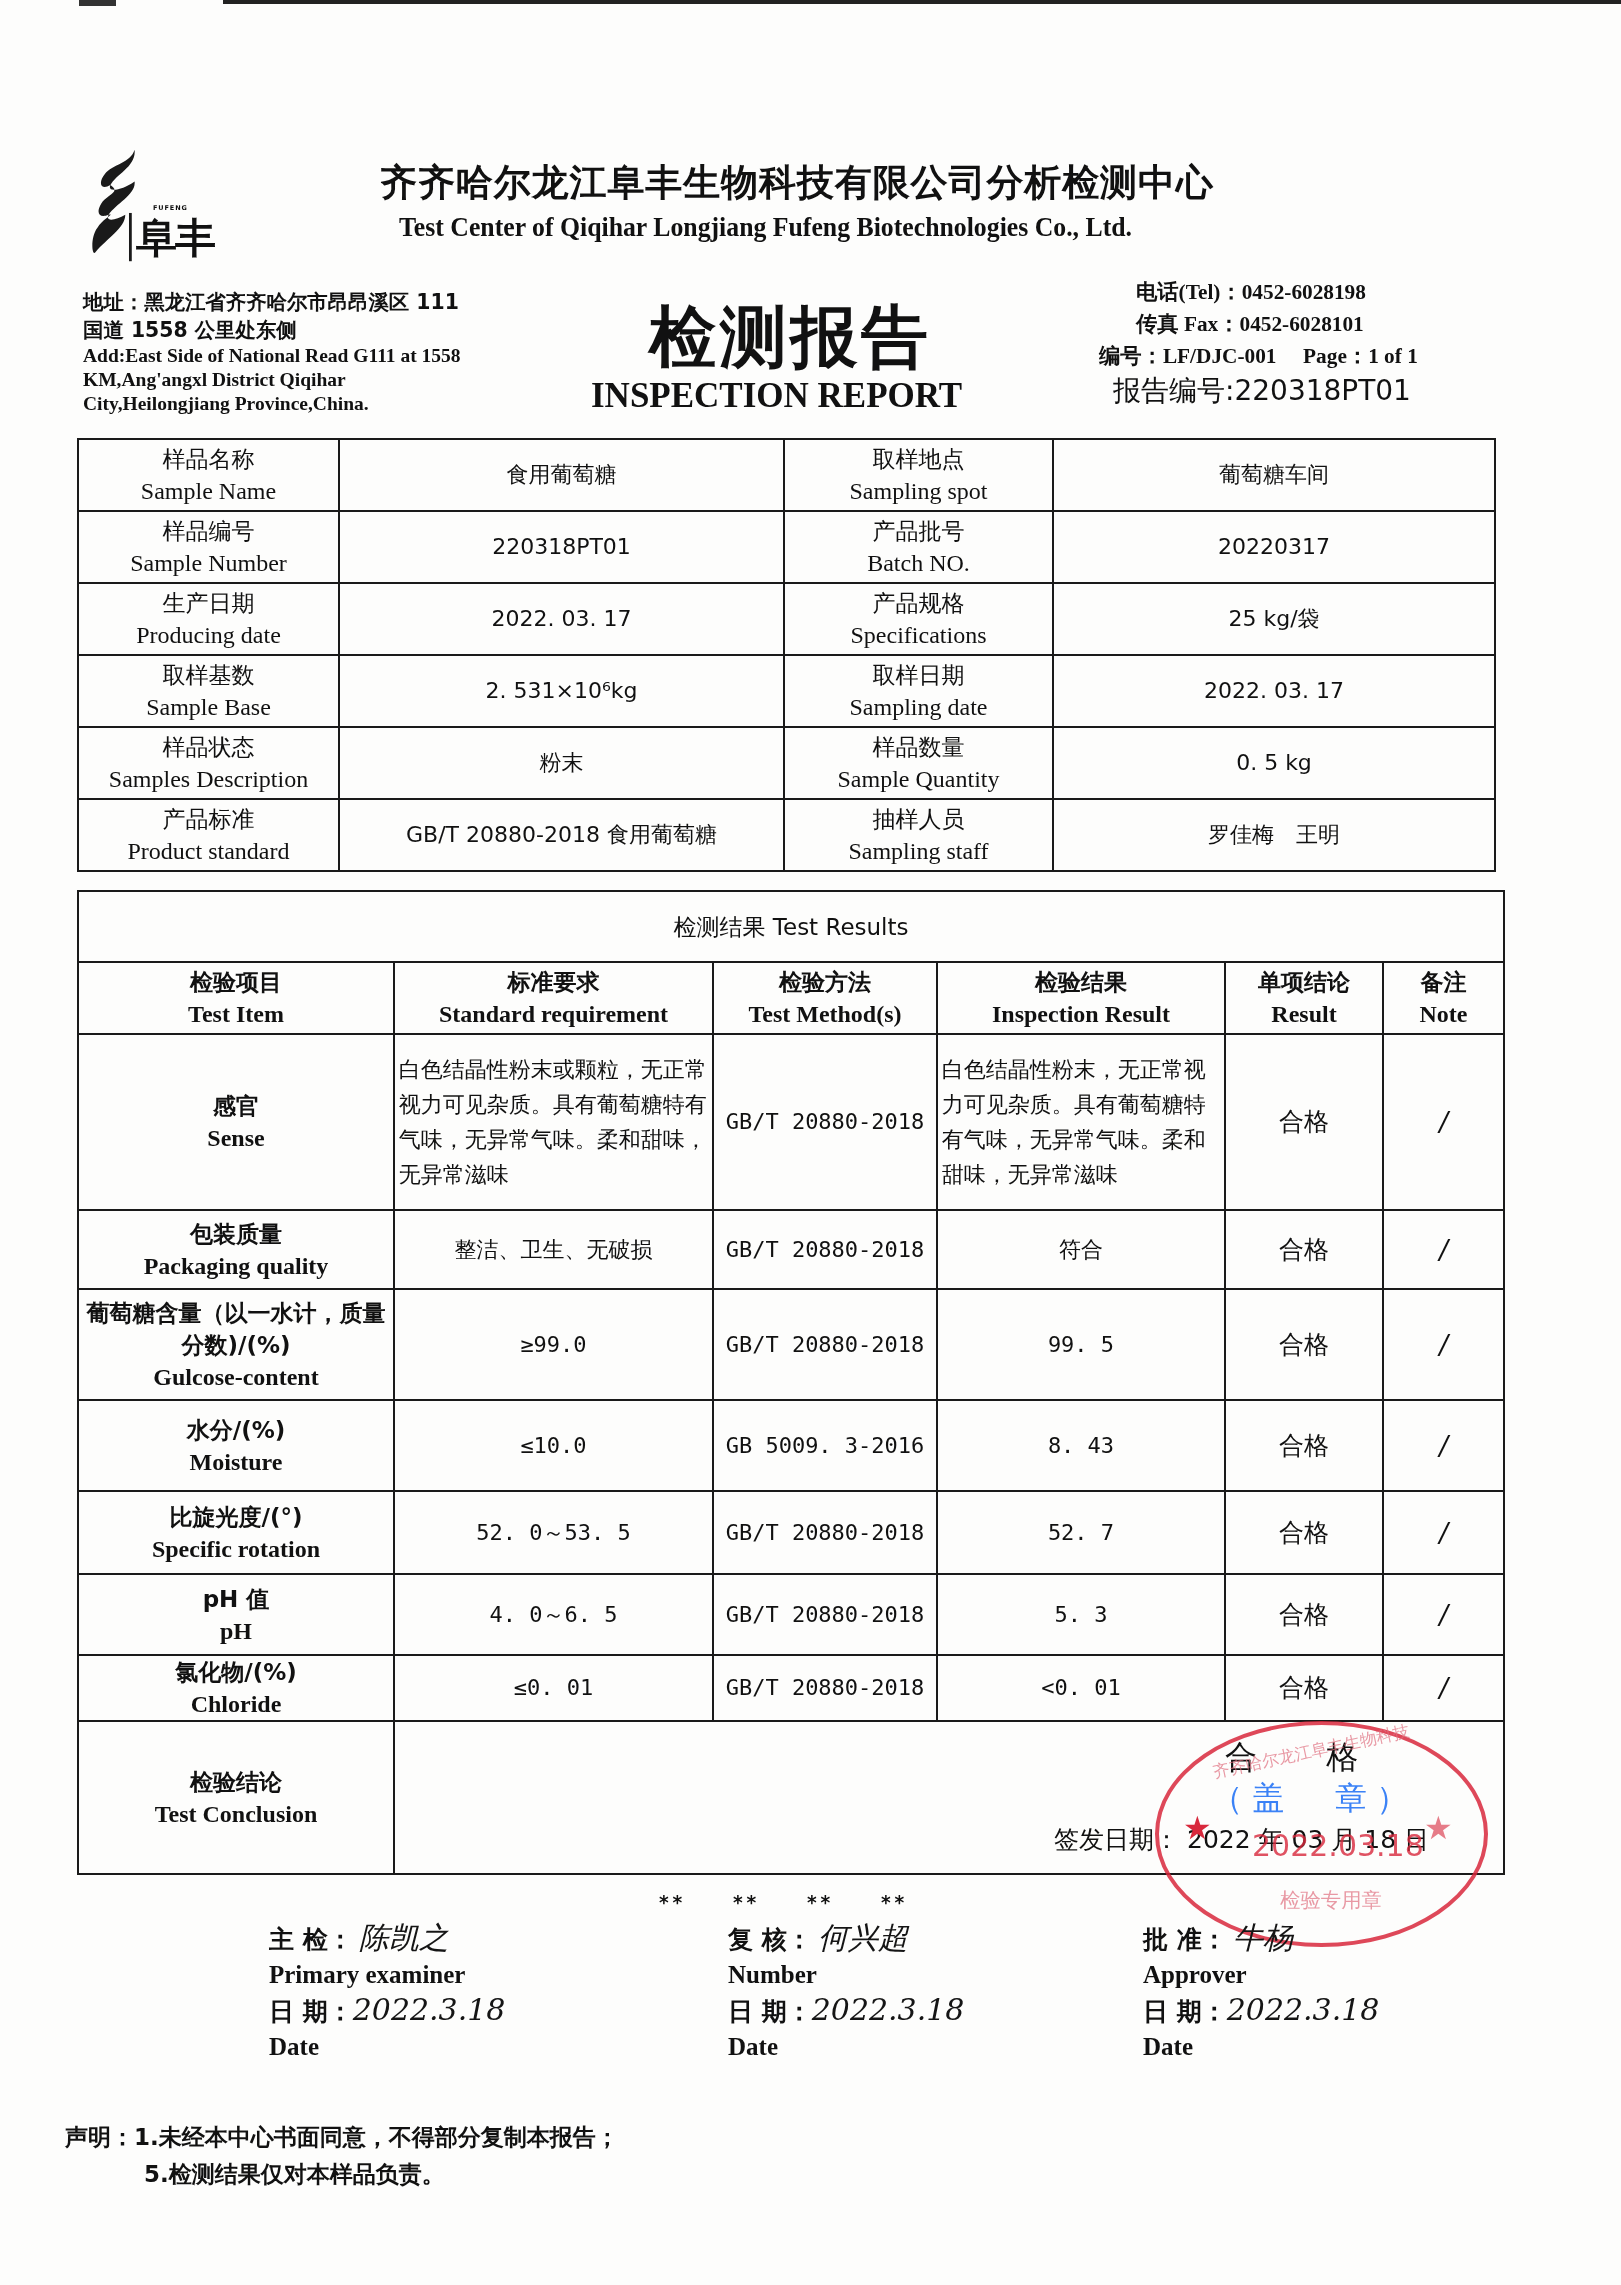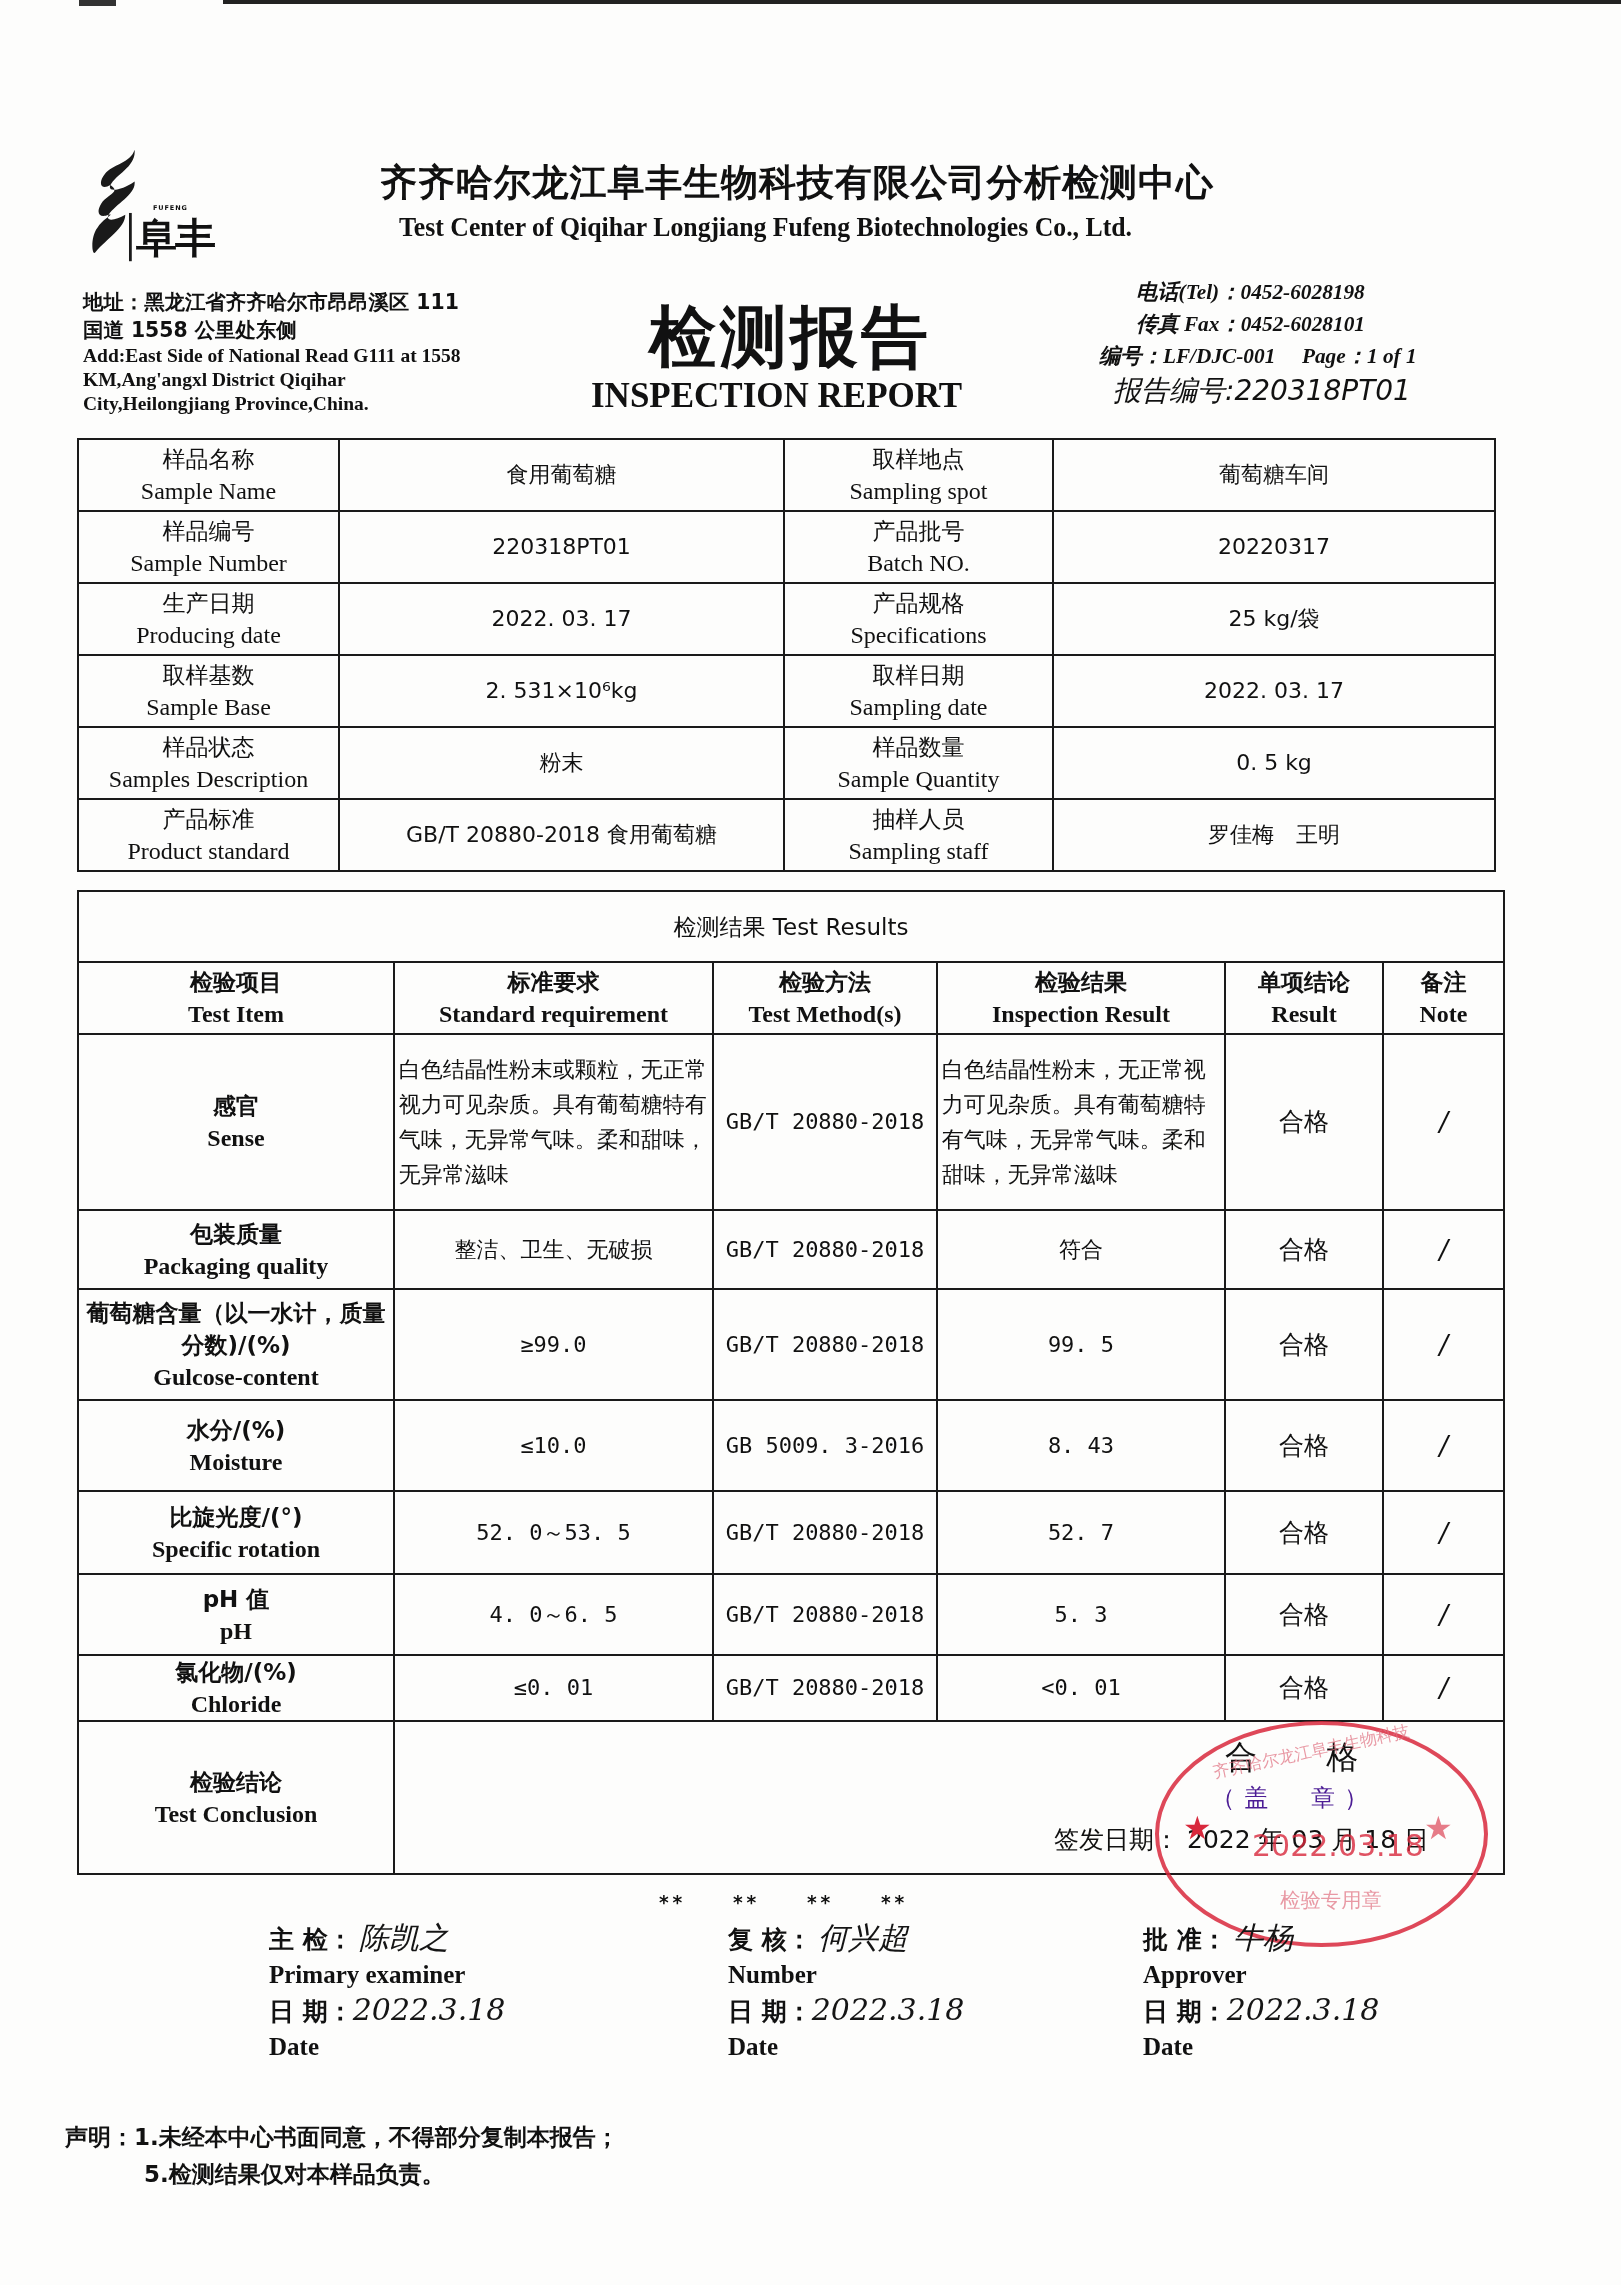--- a/index.html
+++ b/index.html
@@ -12,21 +12,21 @@
   .logo{left:88px;top:148px;width:134px;height:116px;}
   .logo-text{position:absolute;left:48px;top:63px;font-family:"DejaVu Sans",sans-serif;font-weight:bold;font-size:41px;letter-spacing:-1.9px;color:#111;}
   .logo-small{position:absolute;left:65px;top:56px;font-family:"DejaVu Sans",sans-serif;font-size:6.5px;font-weight:bold;letter-spacing:0.9px;}
   .company-cn{left:380px;top:158px;font-family:"DejaVu Sans",sans-serif;font-weight:bold;font-size:37px;letter-spacing:0.9px;}
   .company-en{left:399px;top:211px;font-family:"Liberation Serif",serif;font-weight:bold;font-size:28px;transform:scaleX(0.92);transform-origin:left;}
   .addr{left:83px;top:288px;font-family:"Liberation Serif",serif;font-weight:bold;font-size:19.5px;line-height:24px;width:482px;}
   .addr .cn{font-family:"DejaVu Sans",sans-serif;font-size:20.4px;line-height:28px;}
   .title-cn{left:649px;top:292px;font-family:"DejaVu Sans",sans-serif;font-weight:bold;font-size:67px;letter-spacing:3.7px;}
   .title-en{left:591px;top:376px;font-family:"Liberation Serif",serif;font-weight:bold;font-size:35px;}
   .contact{left:1099px;top:276px;font-family:"Liberation Serif",serif;font-weight:bold;font-size:21.3px;line-height:32px;text-align:left;}
-  .contact .row{white-space:nowrap;font-style:italic;}
+  .contact .row{white-space:nowrap;}
   .contact .c1{padding-left:37px;}
   .contact .c2{padding-left:37px;}
   .contact .report-no{font-weight:normal;font-family:"DejaVu Sans",sans-serif;font-size:28px;padding-left:14px;line-height:37px;}
   
   table{border-collapse:collapse;position:absolute;table-layout:fixed;}
   td{border:2.8px solid #1a1a1a;text-align:center;vertical-align:middle;padding:0 3.7px;
      font-family:"DejaVu Sans",sans-serif;font-size:22px;line-height:32px;}
   .info{left:77px;top:438px;width:1416px;}
   .info td{height:70px;}
   .lbl .cn{display:block;font-size:23px;}
@@ -40,21 +40,21 @@
   .item .en{display:block;font-family:"Liberation Serif",serif;font-size:24px;font-weight:bold;}
   .long{font-size:22px;line-height:35px;text-align:left;}
   .mono{font-family:"DejaVu Sans Mono",monospace;font-size:22px;}
   .pass{font-size:25px;}
   .slash{font-size:26px;font-style:italic;}
   .concl-cell{position:relative;}
   .sign-date{position:absolute;right:74px;bottom:16.7px;font-family:"DejaVu Sans",sans-serif;font-size:25px;white-space:nowrap;margin-top:32px;}
   .stamp-area{position:absolute;left:1155px;top:1721px;width:334px;height:223px;}
   .stamp{position:absolute;left:0;top:0;width:325px;height:218px;border:4.6px solid #d8283c;border-radius:50%;opacity:0.85;}
   .stamp-pass{position:absolute;left:97px;top:46px;font-family:"DejaVu Sans",sans-serif;font-size:32px;letter-spacing:18.6px;color:#111;}
-  .stamp-seal{position:absolute;left:86px;top:93px;font-family:"DejaVu Sans",sans-serif;font-size:24px;color:#4c1d95;letter-spacing:9.3px;}
+  .stamp-seal{position:absolute;left:86px;top:93px;font-family:"DejaVu Sans",sans-serif;font-size:32px;color:#3b82f6;letter-spacing:9.3px;}
   .star{position:absolute;color:#d8283c;font-size:32px;}
   .stamp-date{position:absolute;left:97px;top:107px;color:#d8283c;font-size:30px;opacity:0.8;font-family:"DejaVu Sans",sans-serif;}
   .stamp-arc{position:absolute;left:56px;top:18.6px;color:#e07080;font-size:16.7px;transform:rotate(-12deg);opacity:0.7;font-family:"DejaVu Sans",sans-serif;}
   .stamp-bottom{position:absolute;left:125px;top:165px;color:#e07080;font-size:20.4px;opacity:0.7;font-family:"DejaVu Sans",sans-serif;}
   .stars-line{left:659px;top:1892px;font-family:"DejaVu Sans",sans-serif;font-size:18.6px;font-weight:bold;letter-spacing:3.7px;word-spacing:37px;}
   .sig{font-family:"Liberation Serif",serif;font-weight:bold;font-size:25px;line-height:35px;}
   .sig .cn{font-family:"DejaVu Sans",sans-serif;font-size:25px;}
   .hand{font-family:"DejaVu Serif",serif;font-style:italic;font-weight:normal;font-size:30px;color:#151515;}
   .decl{left:65px;top:2119px;font-family:"DejaVu Sans",sans-serif;font-weight:bold;font-size:23px;line-height:37px;}
   .decl .l2{padding-left:79px;}

